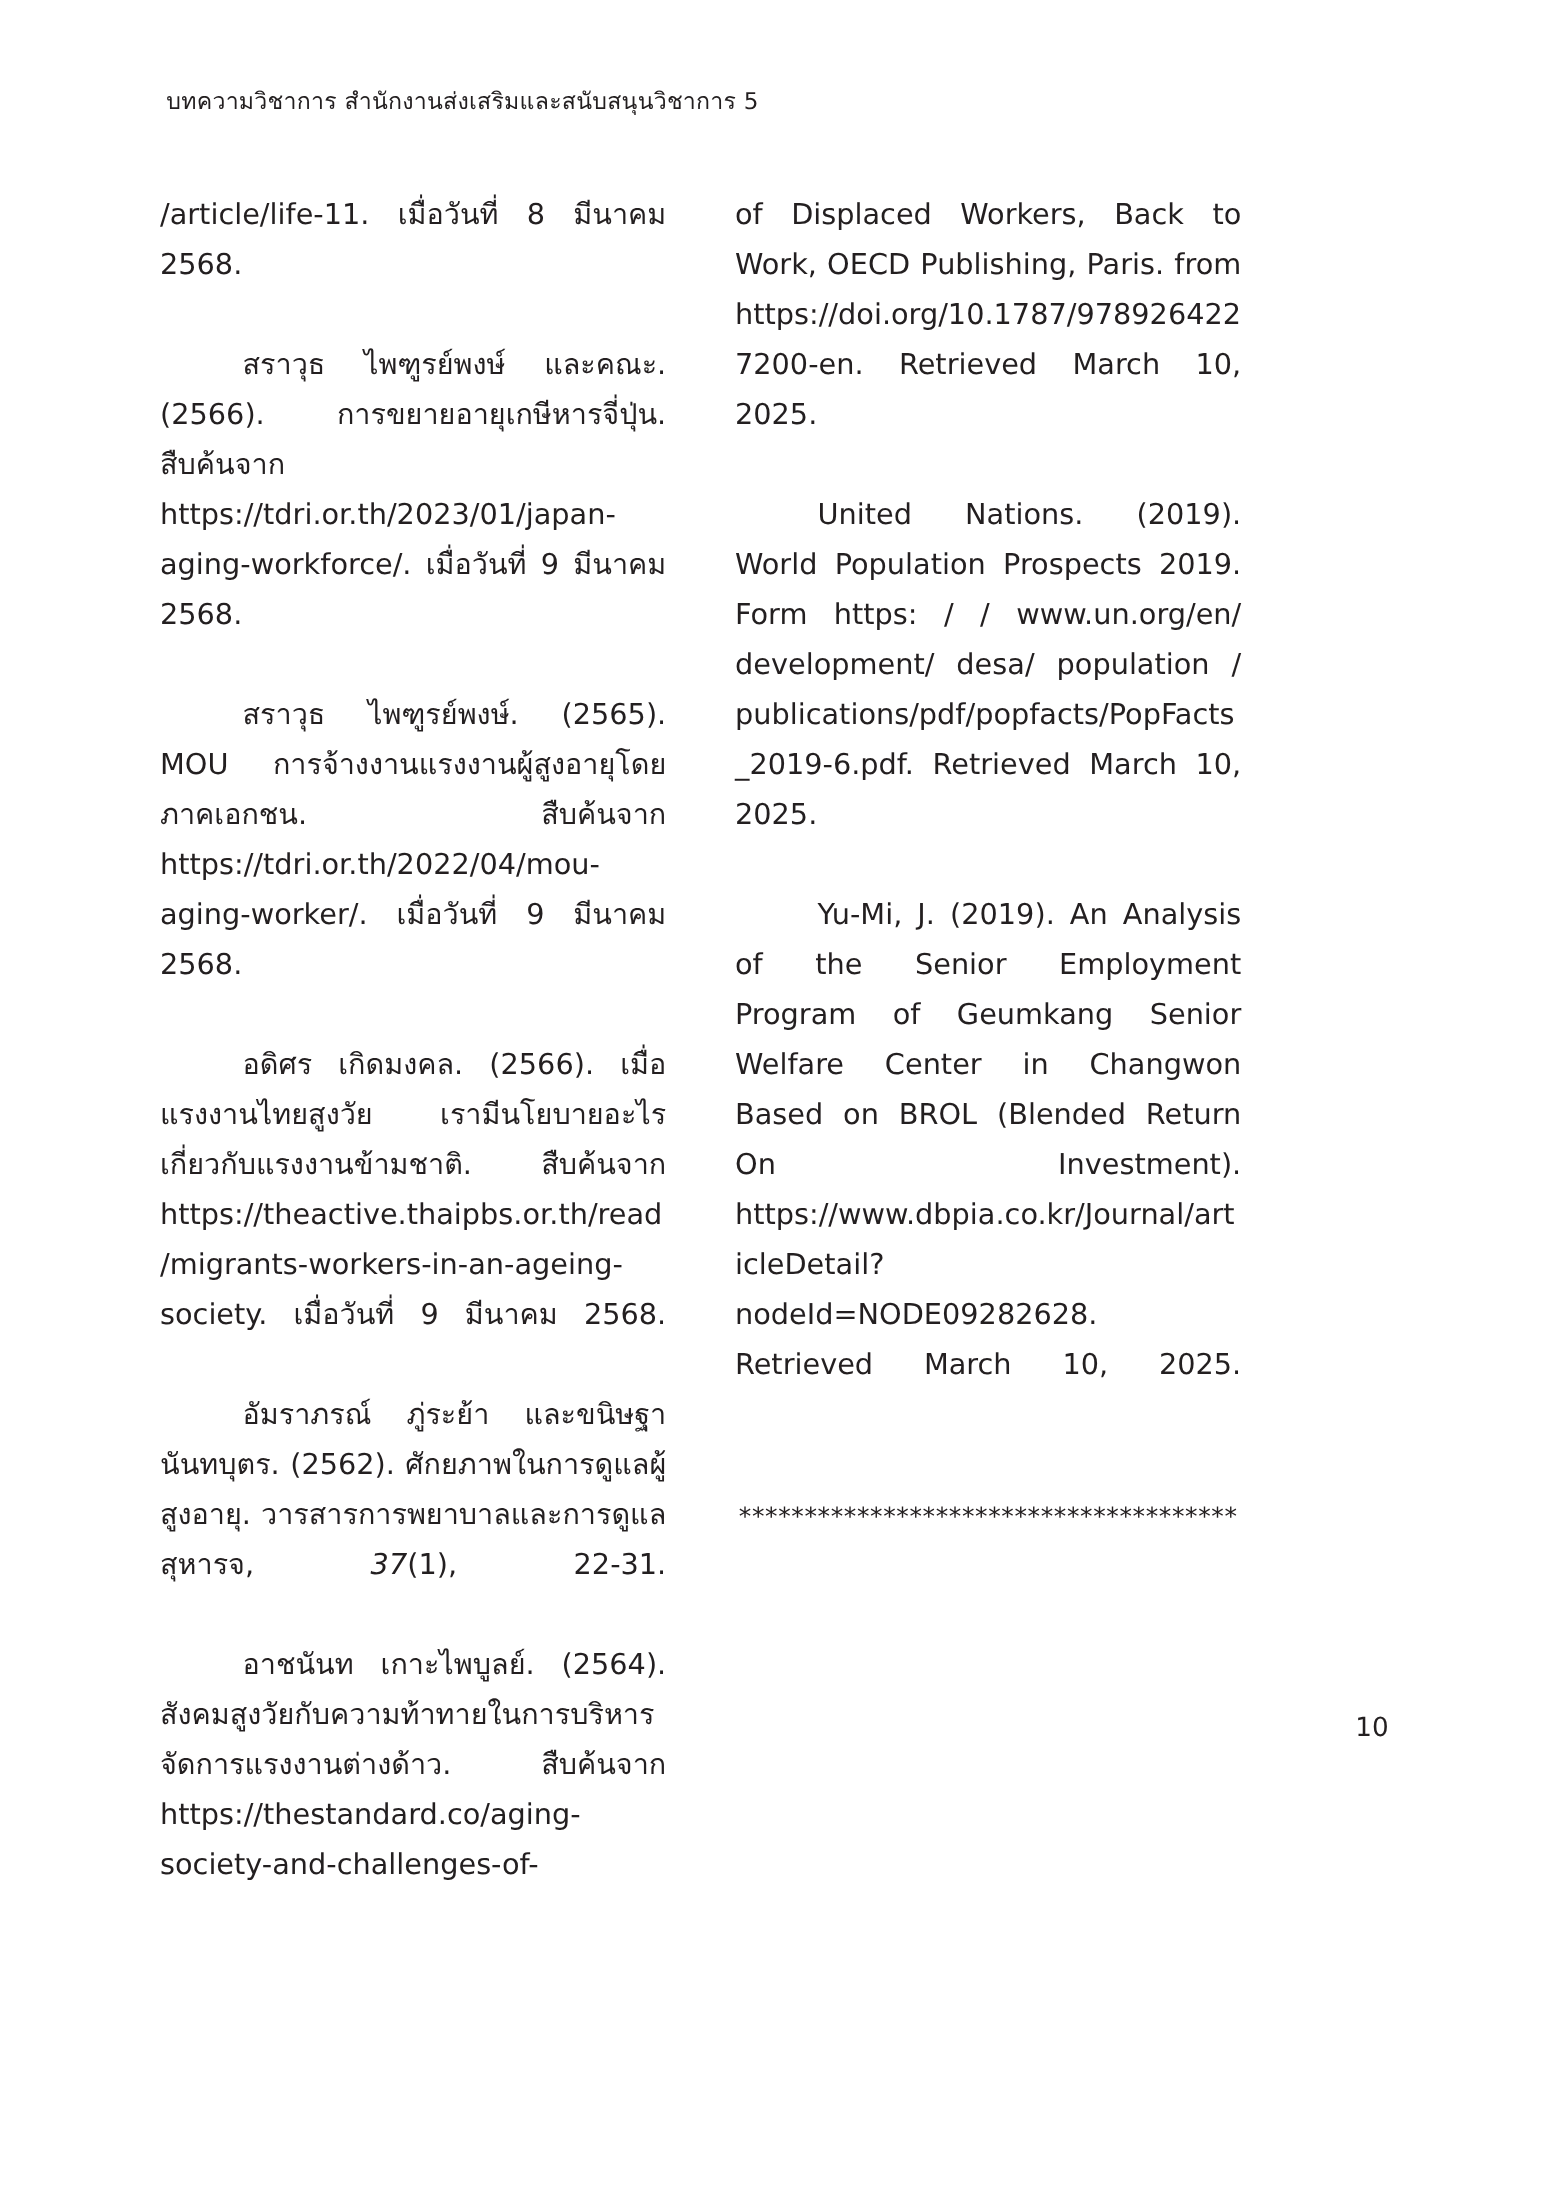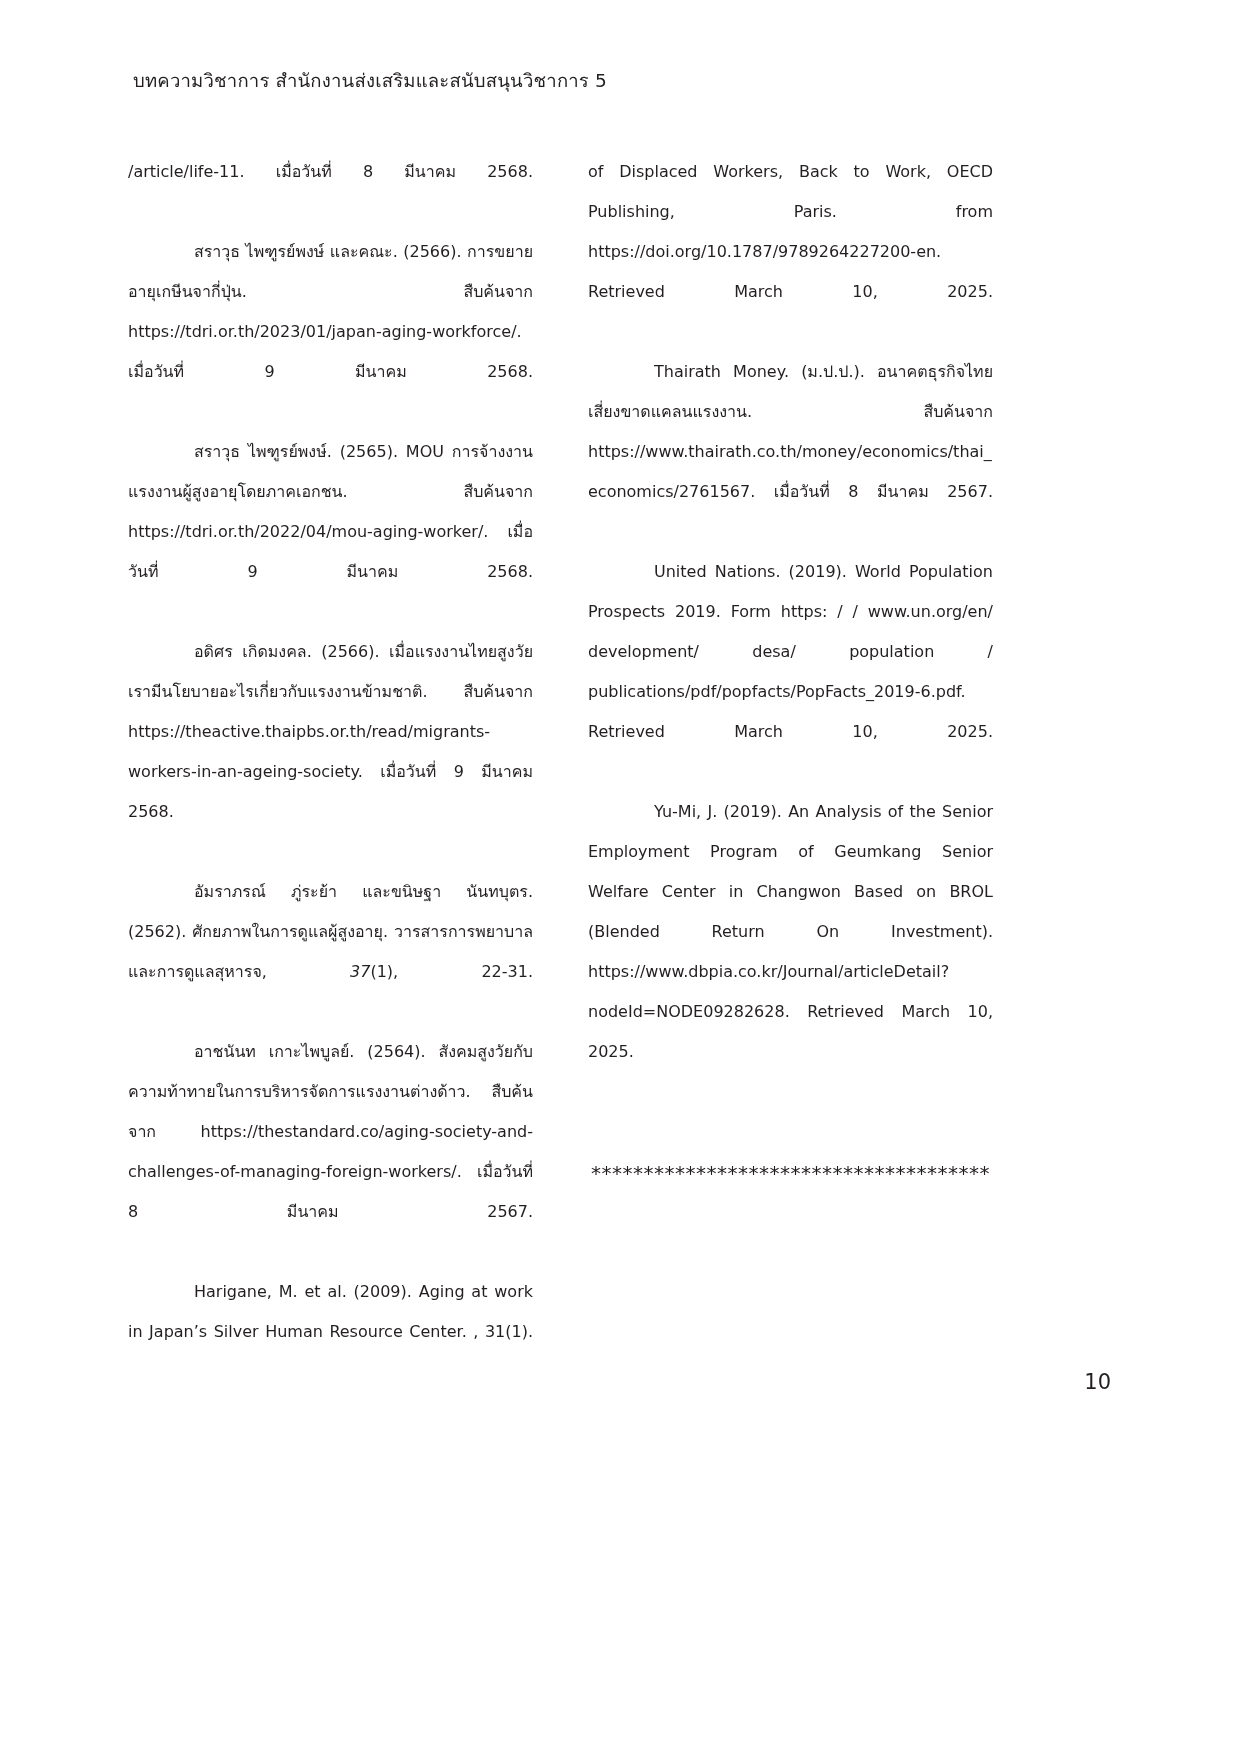--- a/index.html
+++ b/index.html
@@ -35,21 +35,21 @@
     top: 152px;
     width: 985px;
     display: flex;
     gap: 55px;
   }
   .col {
     width: 405px;
     flex: 0 0 405px;
   }
   .ref {
-    font-size: 16px;
+    font-size: 23px;
     line-height: 40px;
     color: #231f20;
     text-align: justify;
     text-justify: inter-word;
     margin: 0;
     word-break: break-word;
     -webkit-hyphens: none;
     hyphens: none;
   }
   .ref.indent {
@@ -91,31 +91,30 @@
 <body>
 
 <div class="page">
 
   <div class="running-head">บทความวิชาการ สำนักงานส่งเสริมและสนับสนุนวิชาการ 5</div>
 
   <div class="columns">
 
     <div class="col" id="left-col">
         <p class="ref noindent">/article/life-11. เมื่อวันที่ 8 มีนาคม 2568.</p>
-        <p class="ref indent">สราวุธ ไพฑูรย์พงษ์ และคณะ. (2566). <b>การขยายอายุเกษีนจากี่ปุ่น</b>. สืบค้นจาก https://tdri.or.th/2023/01/japan-aging-workforce/. เมื่อวันที่ 9 มีนาคม 2568.</p>
+        <p class="ref indent">สราวุธ ไพฑูรย์พงษ์ และคณะ. (2566). <b>การขยายอายุเกษีหารจี่ปุ่น</b>. สืบค้นจาก https://tdri.or.th/2023/01/japan-aging-workforce/. เมื่อวันที่ 9 มีนาคม 2568.</p>
         <p class="ref indent">สราวุธ ไพฑูรย์พงษ์. (2565). <b>MOU การจ้างงานแรงงานผู้สูงอายุโดยภาคเอกชน</b>. สืบค้นจาก https://tdri.or.th/2022/04/mou-aging-worker/. เมื่อวันที่ 9 มีนาคม 2568.</p>
         <p class="ref indent">อดิศร เกิดมงคล. (2566). <b>เมื่อแรงงานไทยสูงวัย เรามีนโยบายอะไรเกี่ยวกับแรงงานข้ามชาติ</b>. สืบค้นจาก https://theactive.thaipbs.or.th/read/migrants-workers-in-an-ageing-society. เมื่อวันที่ 9 มีนาคม 2568.</p>
         <p class="ref indent">อัมราภรณ์ ภู่ระย้า และขนิษฐา นันทบุตร. (2562). ศักยภาพในการดูแลผู้สูงอายุ. <b>วารสารการพยาบาลและการดูแลสุหารจ</b>, <i>37</i>(1), 22-31.</p>
         <p class="ref indent">อาชนันท เกาะไพบูลย์. (2564). <b>สังคมสูงวัยกับความท้าทายในการบริหารจัดการแรงงานต่างด้าว</b>. สืบค้นจาก https://thestandard.co/aging-society-and-challenges-of-managing-foreign-workers/. เมื่อวันที่ 8 มีนาคม 2567.</p>
         <p class="ref indent">Harigane, M. et al. (2009). Aging at work in Japan’s Silver Human Resource Center. , 31(1).</p>
       </div>
 
     <div class="col" id="right-col">
       <p class="ref noindent"><b>of Displaced Workers, Back to Work, OECD Publishing, Paris</b>. from https://doi.org/10.1787/9789264227200-en. Retrieved March 10, 2025.</p>
-        <p class="ref indent">Thairath Money. (ม.ป.ป.). <b>อนาคตธุรกิจไทย เสี่ยงขาดแคลนแรงงาน</b>. สืบค้นจาก https://www.thairath.co.th/money/economics/thai_economics/2761567. เมื่อวันที่ 8 มีนาคม 2567.</p>
         <p class="ref indent">United Nations. (2019). <b>World Population Prospects 2019</b>. Form https: / / www.un.org/en/ development/ desa/ population / publications/pdf/popfacts/PopFacts_2019-6.pdf. Retrieved March 10, 2025.</p>
         <p class="ref indent">Yu-Mi, J. (2019). <b>An Analysis of the Senior Employment Program of Geumkang Senior Welfare Center in Changwon Based on BROL (Blended Return On Investment)</b>. https://www.dbpia.co.kr/Journal/articleDetail?nodeId=NODE09282628. Retrieved March 10, 2025.</p>
         <div class="stars">**************************************</div>
     </div>
 
   </div>
 
   <div class="page-number">10</div>
 
 </div>

